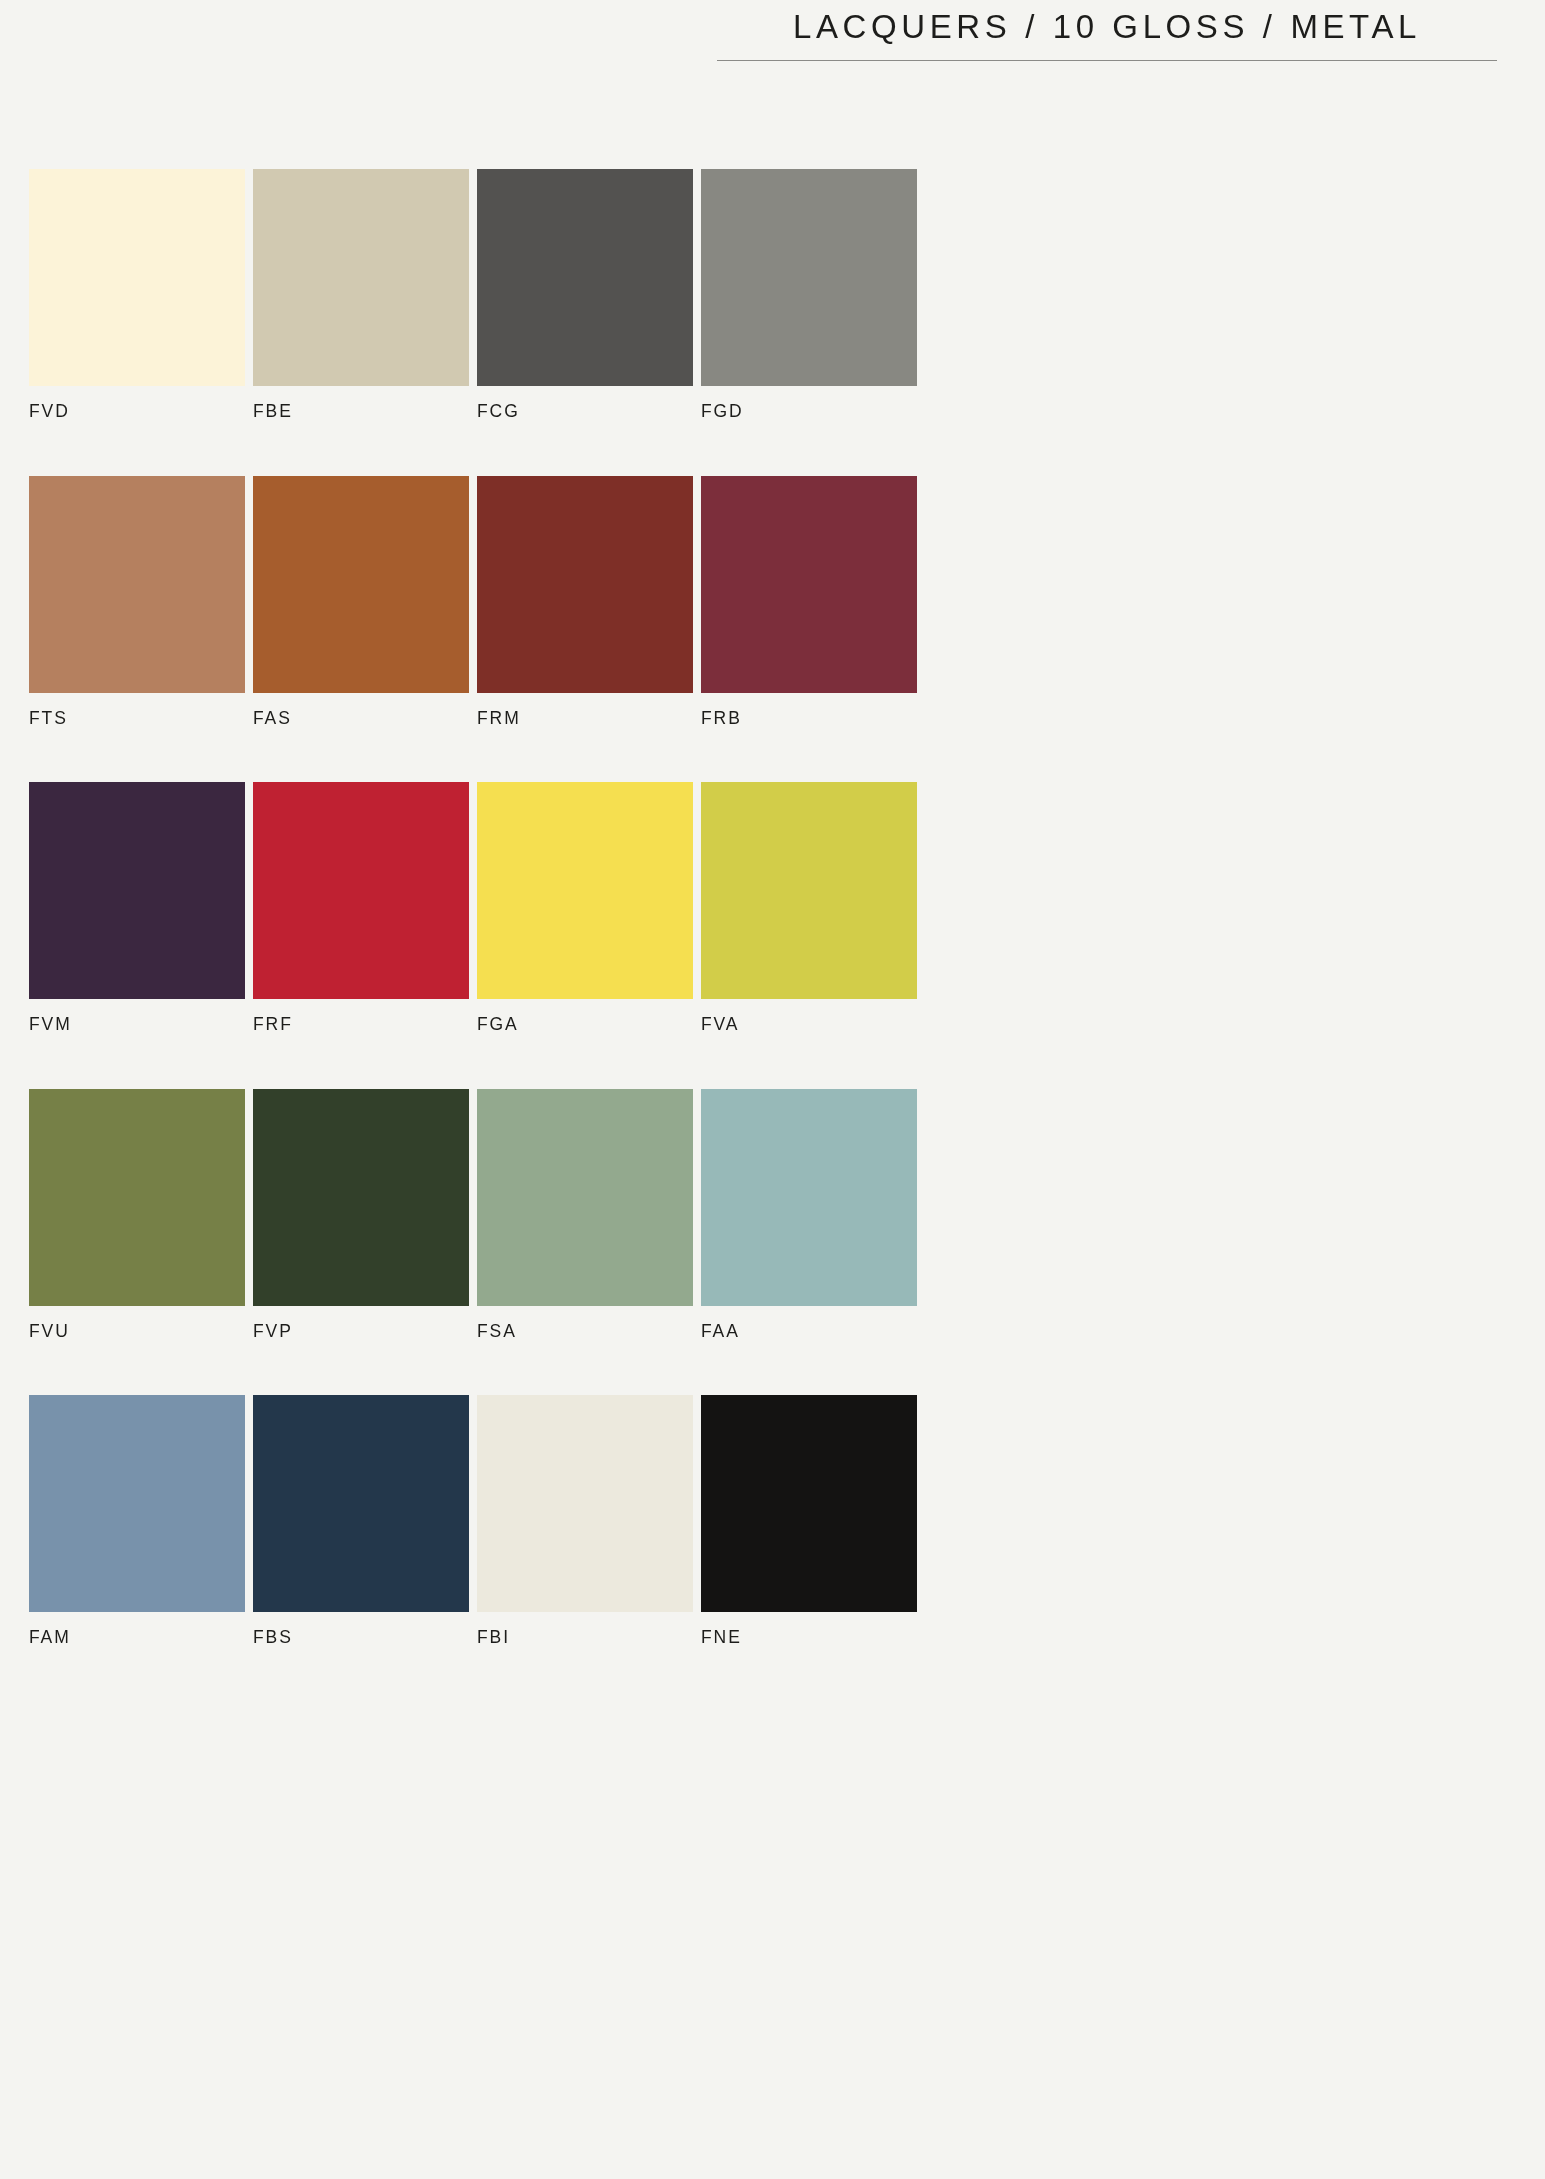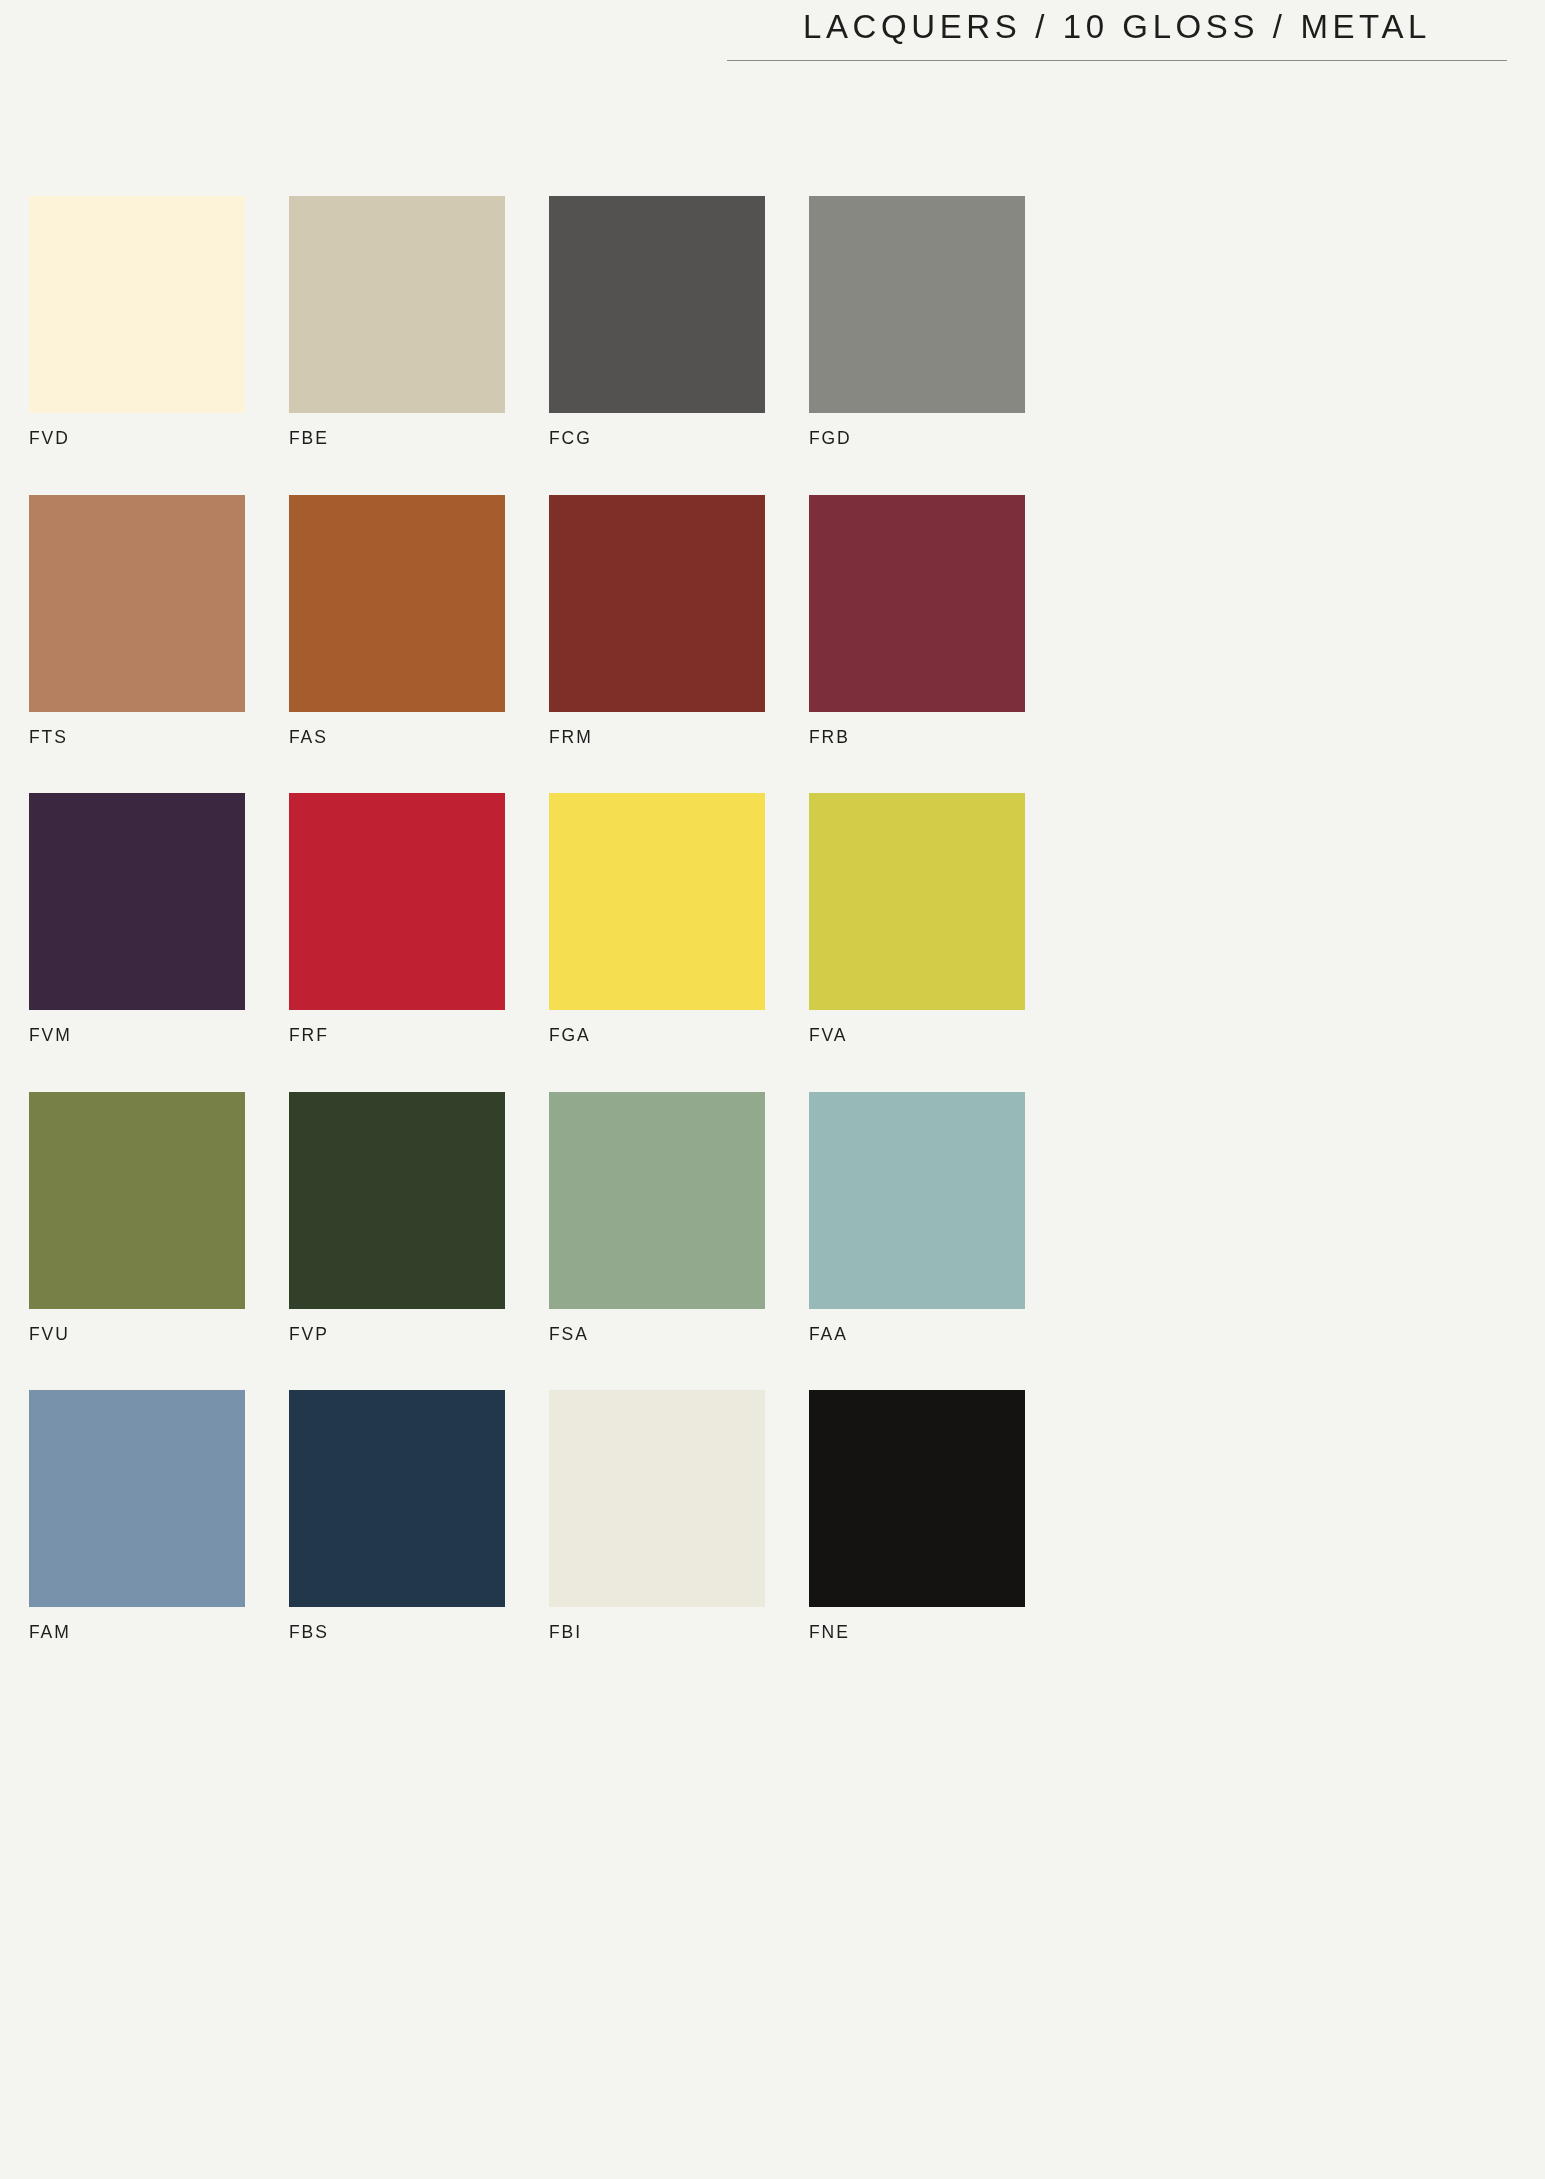--- a/index.html
+++ b/index.html
@@ -26,21 +26,21 @@
 
   
   .header {
     padding-top: 8px;
   }
 
   .title-wrap {
     width: 100%;
     display: flex;
     justify-content: flex-end;
-    padding-right: 38px;
+    padding-right: 48px;
   }
 
   .title-block {
     width: 780px;
   }
 
   .page-title {
     font-size: 33px;
     letter-spacing: 4.6px;
     font-weight: 400;
@@ -63,27 +63,28 @@
     letter-spacing: 0.35px;
     color: #1d1d1b;
     padding-left: 150px;
     padding-right: 30px;
     white-space: nowrap;
   }
 
   
   .grid {
     position: absolute;
-    top: 196px;
+    top: 169px;
     left: 29px;
     width: 1492px;
     display: grid;
     grid-template-columns: repeat(4, 216px);
     column-gap: 44px;
     row-gap: 0;
+    gap: 8px;
   }
 
   .swatch-cell {
     width: 216px;
     margin-bottom: 47px;
   }
 
   .swatch-chip {
     width: 216px;
     height: 217px;

